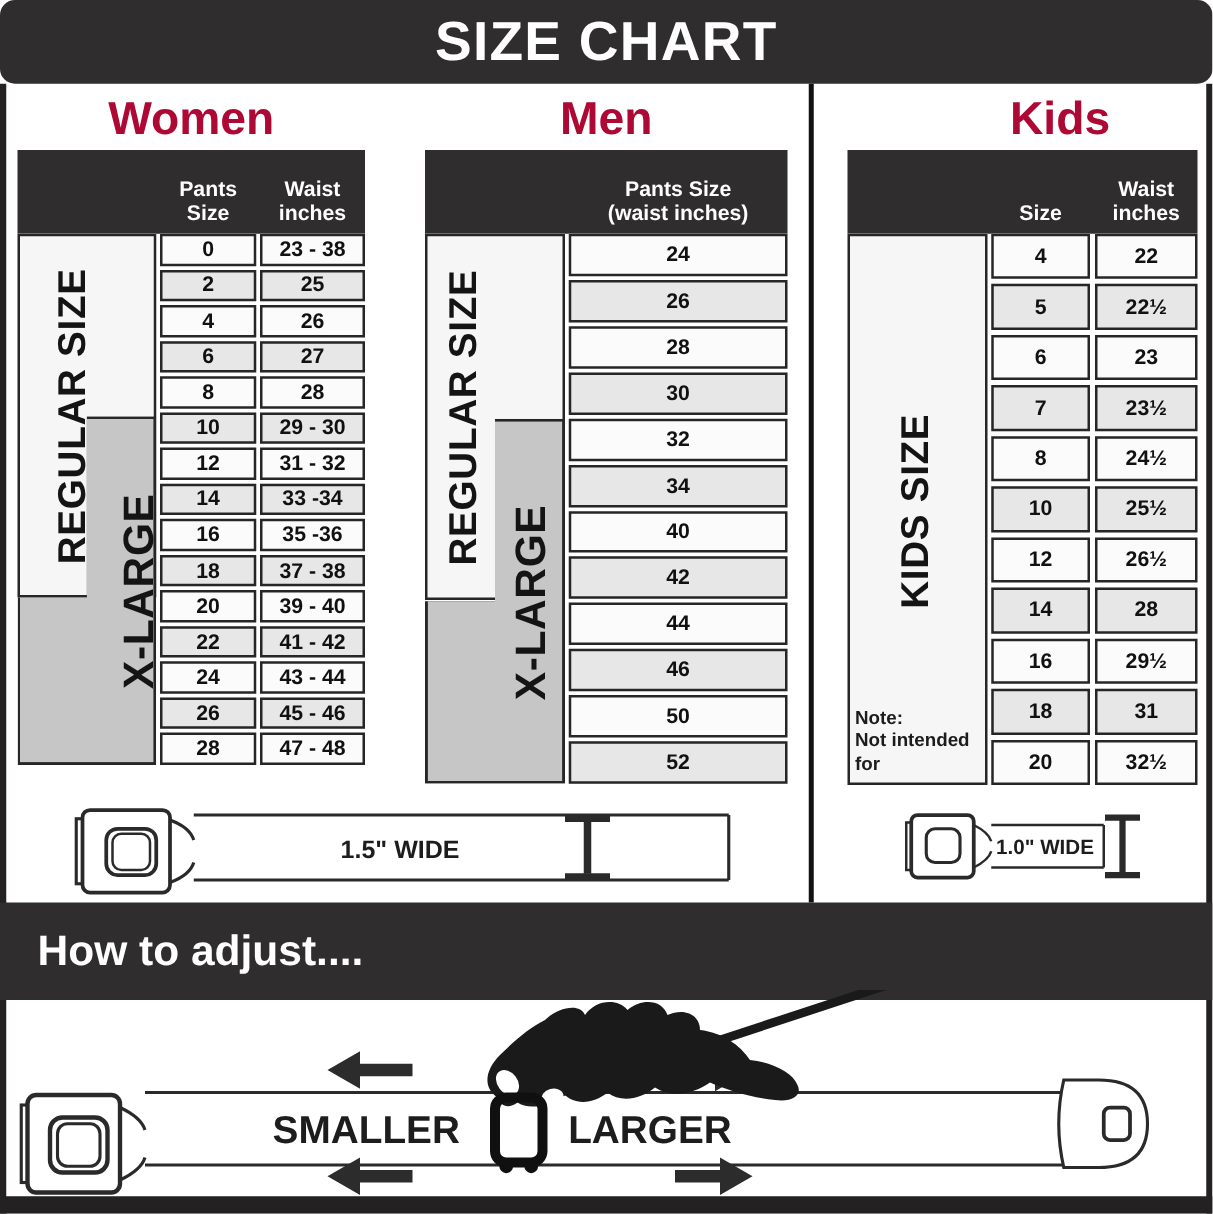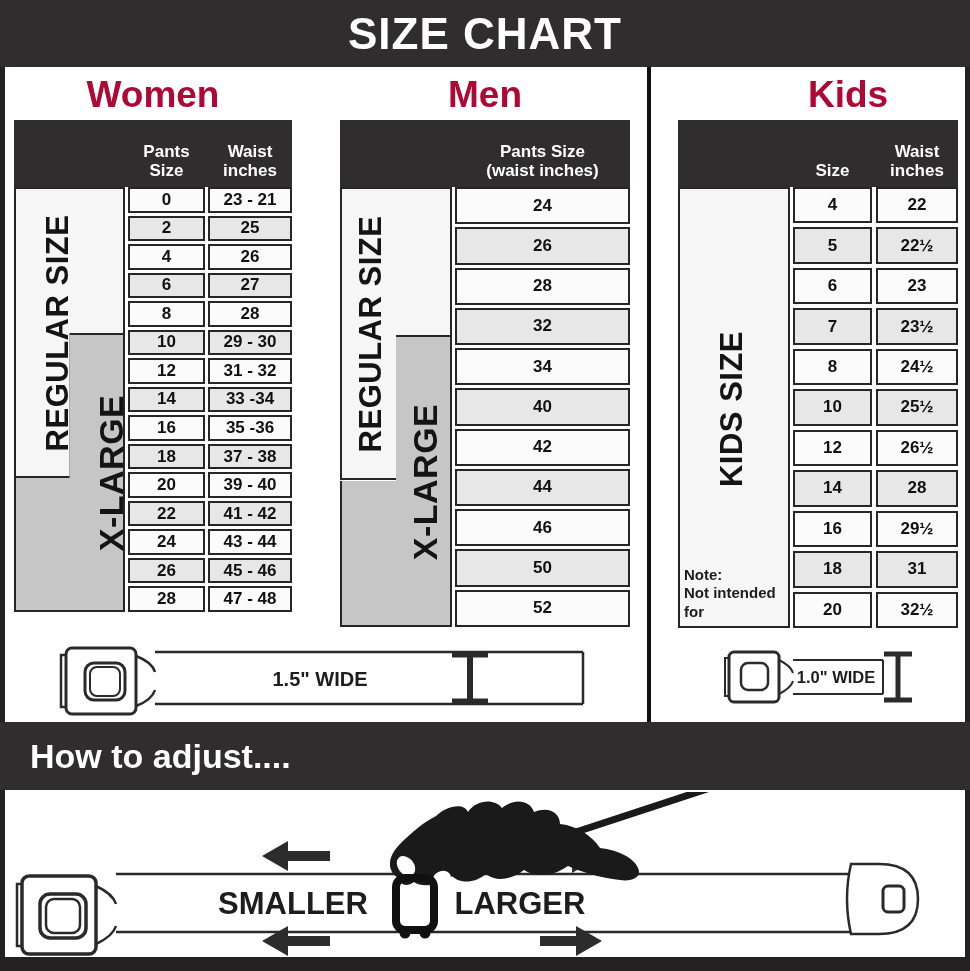--- a/index.html
+++ b/index.html
@@ -2,22 +2,22 @@
 <html><head>
 <meta charset="utf-8">
 <style>
   * { margin:0; padding:0; box-sizing:border-box; }
   html,body { width:970px; height:971px; background:#fff; overflow:hidden;
               font-family:"Liberation Sans", sans-serif; }
   .stage { position:relative; width:970px; height:971px; background:#fff; }
 
   .band { position:absolute; left:0; width:970px; background:#2f2d2e; color:#fff; }
   .title-band { top:0; height:67px; display:flex; align-items:center; justify-content:center;
-                font-size:44px; font-weight:700; letter-spacing:1px; }
-  .howto-band { top:722px; height:68px; display:flex; align-items:center;
+                font-size:44px; font-weight:700; letter-spacing:1px;border-radius:12px; }
+  .howto-band { top:722px; height:78px; display:flex; align-items:center;
                 padding-left:30px; font-size:34px; font-weight:700; }
 
   .edge { position:absolute; top:67px; width:5px; height:904px; background:#232122; }
   .edge.l { left:0; } .edge.r { left:965px; }
   .bottom-strip { position:absolute; left:0; top:957px; width:970px; height:14px; background:#232122; }
   .divider { position:absolute; left:647px; top:67px; width:4px; height:655px; background:#111; }
 
   .heading { position:absolute; top:72px; height:46px; display:flex; align-items:center;
              justify-content:center; color:#ae0935; font-size:37px; font-weight:700; }
   .heading.w { left:14px;  width:278px; }
@@ -90,21 +90,21 @@
     <div class="regbox" style="left:0;top:67px;width:111px;height:291px;"></div>
     <div class="gxl" style="left:0;top:213px;width:111px;height:279px;--step:52%;">
       <div class="bgl clipL"></div>
         <div class="fgl clipL"></div>
     </div>
     <div class="vlab f30" style="left:-116px;top:192px;">REGULAR SIZE</div>
     <div class="vlab f34" style="left:-63px;top:332px;">X-LARGE</div>
     <div class="rows women">
       <div class="r">
           <div class="c c1">0</div>
-          <div class="c c2">23 - 21</div>
+          <div class="c c2">23 - 38</div>
         </div>
       <div class="r">
           <div class="c c1">2</div>
           <div class="c c2">25</div>
         </div>
       <div class="r">
           <div class="c c1">4</div>
           <div class="c c2">26</div>
         </div>
       <div class="r">
@@ -174,20 +174,23 @@
     <div class="vlab f34" style="left:-75px;top:341px;">X-LARGE</div>
     <div class="rows men">
       <div class="r">
           <div class="c c1">24</div>
         </div>
       <div class="r">
           <div class="c c1">26</div>
         </div>
       <div class="r">
           <div class="c c1">28</div>
+        </div>
+      <div class="r">
+          <div class="c c1">30</div>
         </div>
       <div class="r">
           <div class="c c1">32</div>
         </div>
       <div class="r">
           <div class="c c1">34</div>
         </div>
       <div class="r">
           <div class="c c1">40</div>
         </div>

